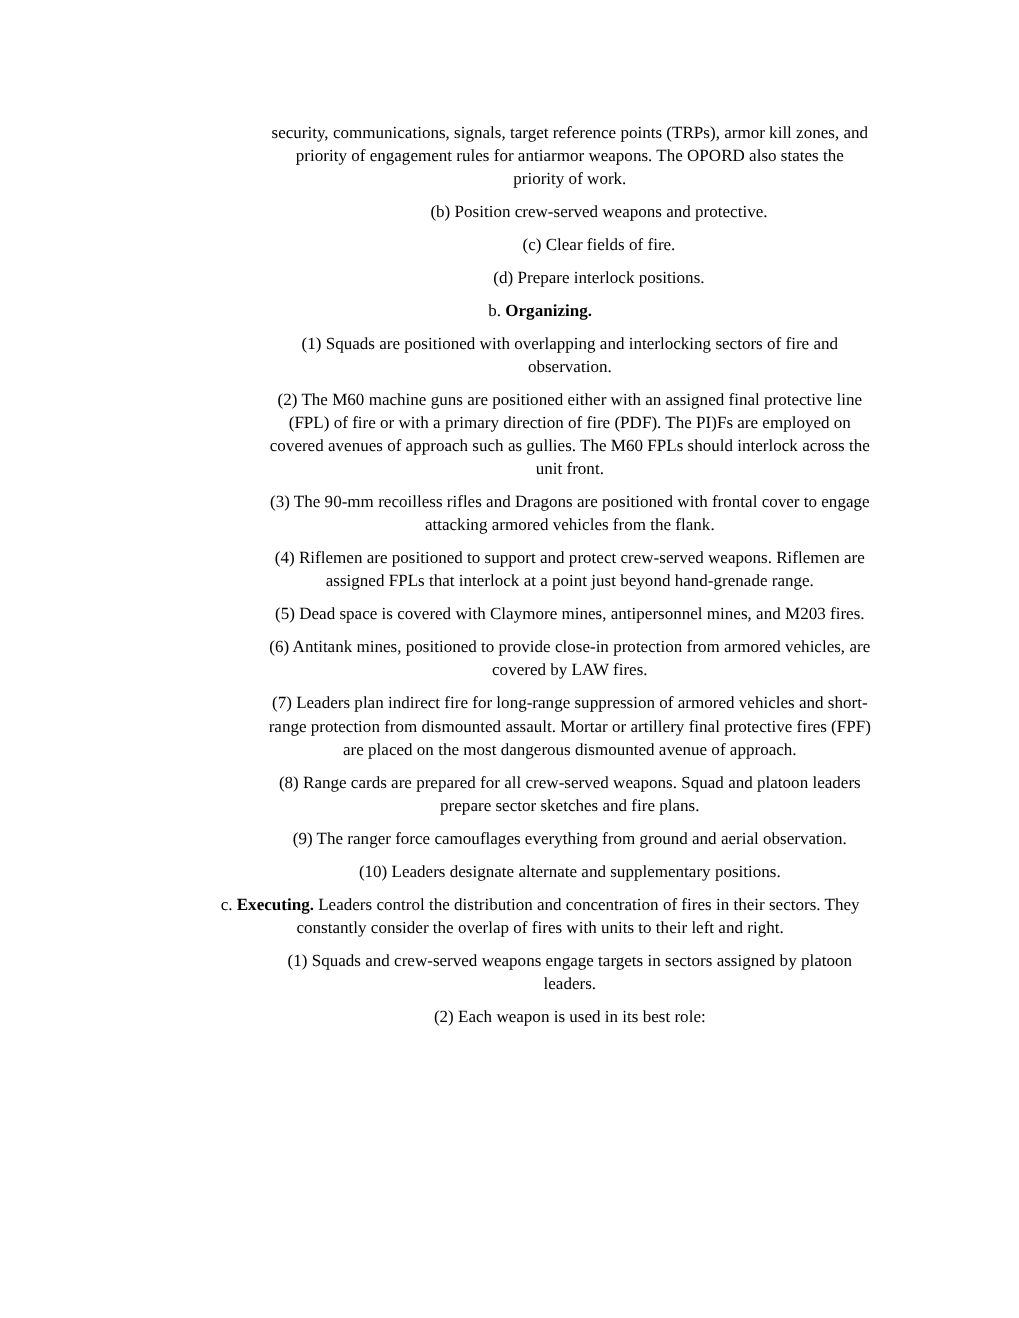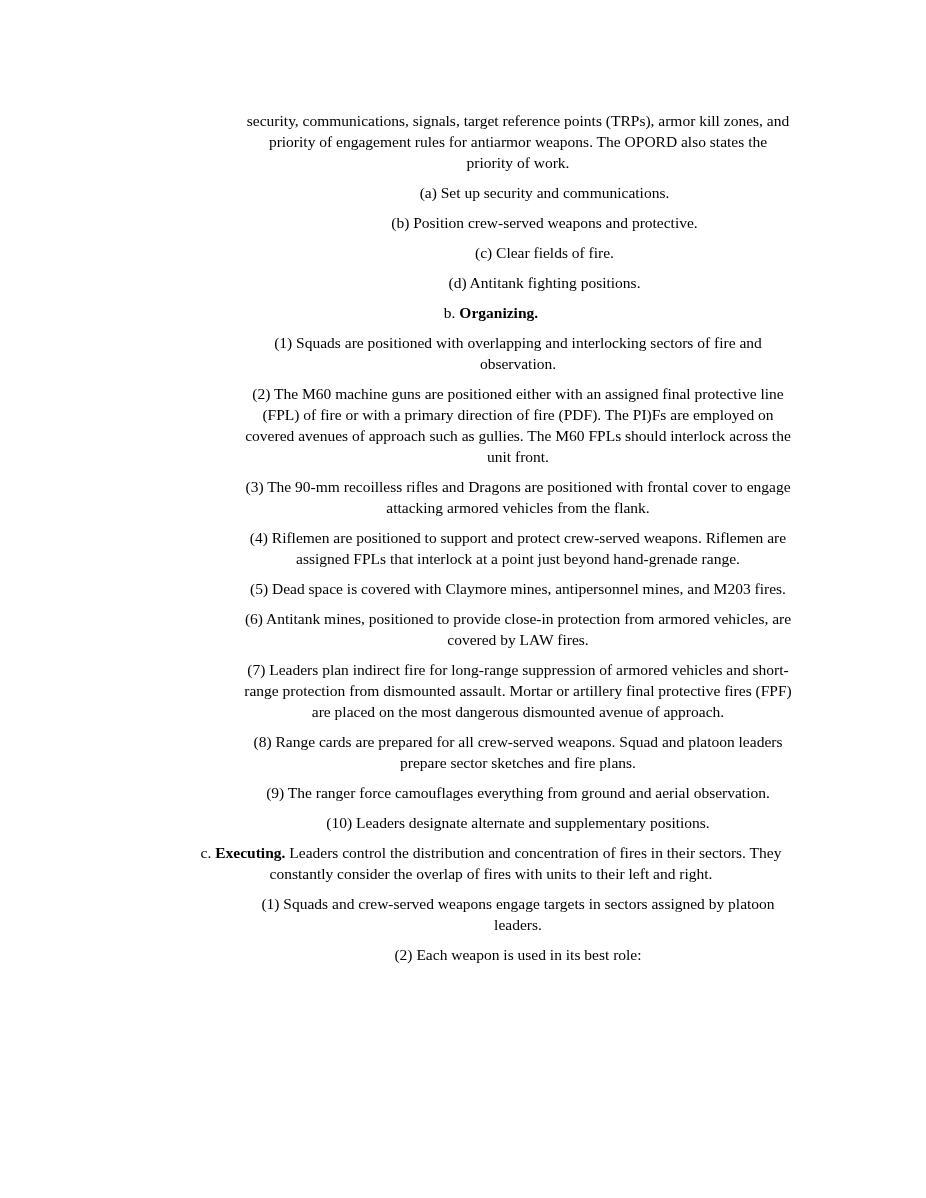--- a/index.html
+++ b/index.html
@@ -36,24 +36,23 @@
   .indent-1 { padding-left: 54px; }
   .indent-2 { padding-left: 107px; }
   .run-bold { font-weight: bold; }
 </style>
 </head>
 <body>
 
 <div class="page">
   <div class="content" id="doc-content">
       <div class="para indent-1"><span class="run">security, communications, signals, target reference points (TRPs), armor kill zones, and priority of engagement rules for antiarmor weapons. The OPORD also states the priority of work.</span></div>
-      <div class="para indent-2"><span class="run">(a) Set up security and communications.</span></div>
       <div class="para indent-2"><span class="run">(b) Position crew-served weapons and protective.</span></div>
       <div class="para indent-2"><span class="run">(c) Clear fields of fire.</span></div>
-      <div class="para indent-2"><span class="run">(d) Antitank fighting positions.</span></div>
+      <div class="para indent-2"><span class="run">(d) Prepare interlock positions.</span></div>
       <div class="para indent-0"><span class="run">b. </span><span class="run-bold">Organizing.</span></div>
       <div class="para indent-1"><span class="run">(1) Squads are positioned with overlapping and interlocking sectors of fire and observation.</span></div>
       <div class="para indent-1"><span class="run">(2) The M60 machine guns are positioned either with an assigned final protective line (FPL) of fire or with a primary direction of fire (PDF). The PI)Fs are employed on covered avenues of approach such as gullies. The M60 FPLs should interlock across the unit front.</span></div>
       <div class="para indent-1"><span class="run">(3) The 90-mm recoilless rifles and Dragons are positioned with frontal cover to engage attacking armored vehicles from the flank.</span></div>
       <div class="para indent-1"><span class="run">(4) Riflemen are positioned to support and protect crew-served weapons. Riflemen are assigned FPLs that interlock at a point just beyond hand-grenade range.</span></div>
       <div class="para indent-1"><span class="run">(5) Dead space is covered with Claymore mines, antipersonnel mines, and M203 fires.</span></div>
       <div class="para indent-1"><span class="run">(6) Antitank mines, positioned to provide close-in protection from armored vehicles, are covered by LAW fires.</span></div>
       <div class="para indent-1"><span class="run">(7) Leaders plan indirect fire for long-range suppression of armored vehicles and short-range protection from dismounted assault. Mortar or artillery final protective fires (FPF) are placed on the most dangerous dismounted avenue of approach.</span></div>
       <div class="para indent-1"><span class="run">(8) Range cards are prepared for all crew-served weapons. Squad and platoon leaders prepare sector sketches and fire plans.</span></div>
       <div class="para indent-1"><span class="run">(9) The ranger force camouflages everything from ground and aerial observation.</span></div>

